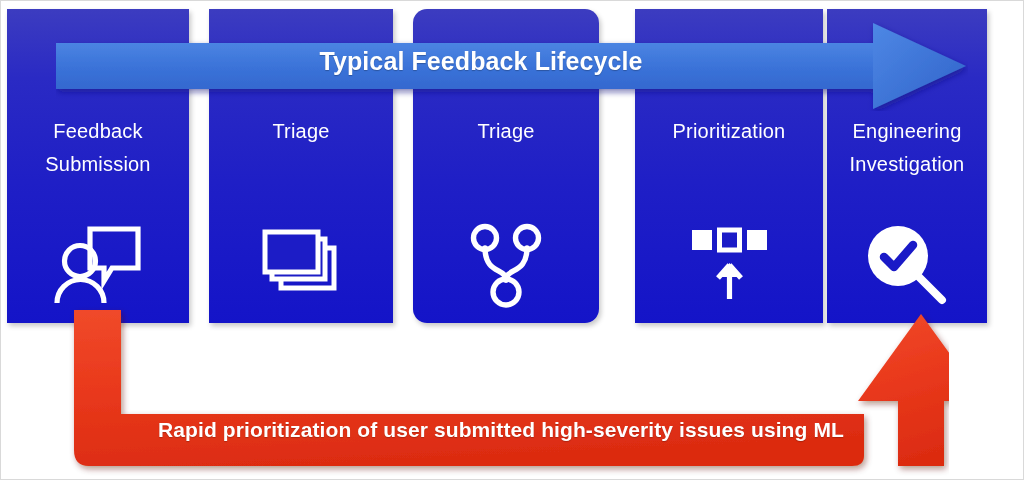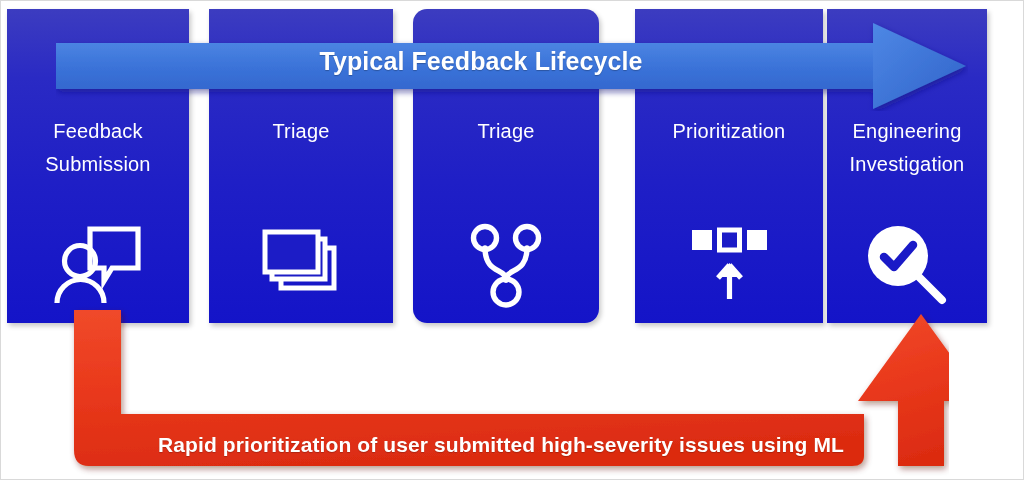--- a/index.html
+++ b/index.html
@@ -81,21 +81,21 @@
     position:absolute;
     left:58px;
     top:305px;
     width:890px;
     height:170px;
     pointer-events:none;
   }
   #ml-caption{
     position:absolute;
     left:100px;
-    top:429px;
+    top:414px;
     width:800px;
     height:30px;
     display:flex;
     align-items:center;
     justify-content:center;
     font-size:21px;
     font-weight:bold;
     color:#ffffff;
     letter-spacing:.1px;
     text-shadow:0 1px 1px rgba(0,0,0,.22);

